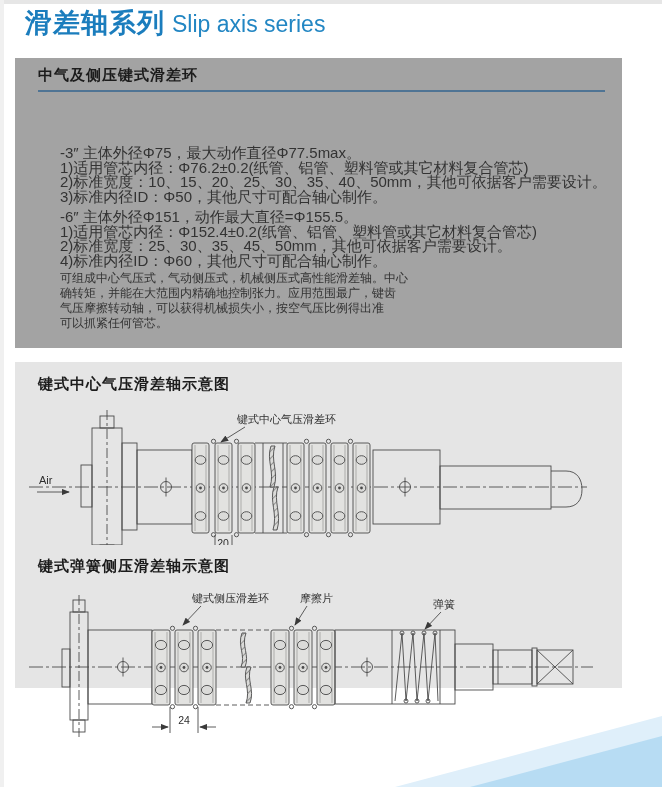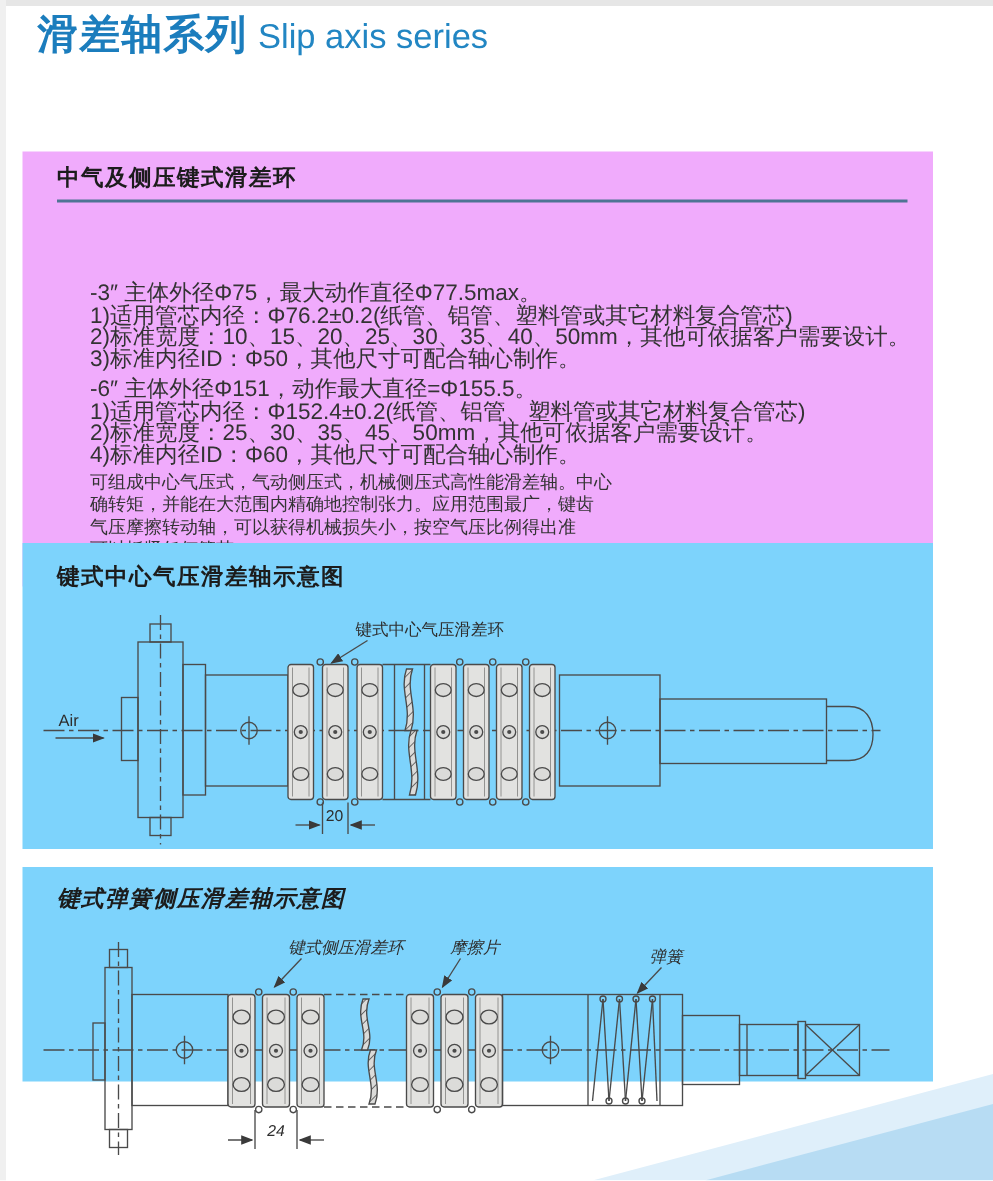--- a/index.html
+++ b/index.html
@@ -9,25 +9,25 @@
     overflow:hidden;color:#333;
   }
   .edge-top{position:absolute;left:0;top:0;width:662px;height:4px;background:#e6e6e6;z-index:3;}
   .edge-left{position:absolute;left:0;top:0;width:4px;height:787px;background:#f0f0f0;z-index:3;}
 
   .page-title{position:absolute;left:25px;top:5px;z-index:2;white-space:nowrap;}
   .page-title .cn{font-size:27px;font-weight:bold;color:#1b7dbd;letter-spacing:1px;}
   .page-title .en{font-size:23px;color:#2286c3;margin-left:7px;}
 
   .panel{position:absolute;left:15px;width:607px;z-index:2;}
-  .panel.blue{background:#f0abfc;margin-top:43px;}
-  .panel.gray{background:#7dd3fc;}
+  .panel.blue{background:#a3a3a3;}
+  .panel.gray{background:#e5e5e5;}
   #panel-spec{top:58px;height:290px;}
   #panel-diag1{top:362px;height:204px;}
-  #panel-diag2{top:578px;height:143px;font-style:italic;}
+  #panel-diag2{top:545px;height:143px;}
 
   .sec-heading{
     position:absolute;left:23px;font-size:15px;font-weight:bold;color:#1c1c1c;
     width:567px;border-bottom:2px solid #4f7494;padding-bottom:5px;letter-spacing:1px;
   }
   .diag-heading{
     position:absolute;left:23px;font-size:15px;font-weight:bold;color:#1c1c1c;letter-spacing:1px;
   }
   .spec-block{position:absolute;left:45px;font-size:15px;line-height:14.6px;color:#333;white-space:nowrap;}
   .desc-block{position:absolute;left:45px;font-size:12px;line-height:15px;color:#333;white-space:nowrap;}

